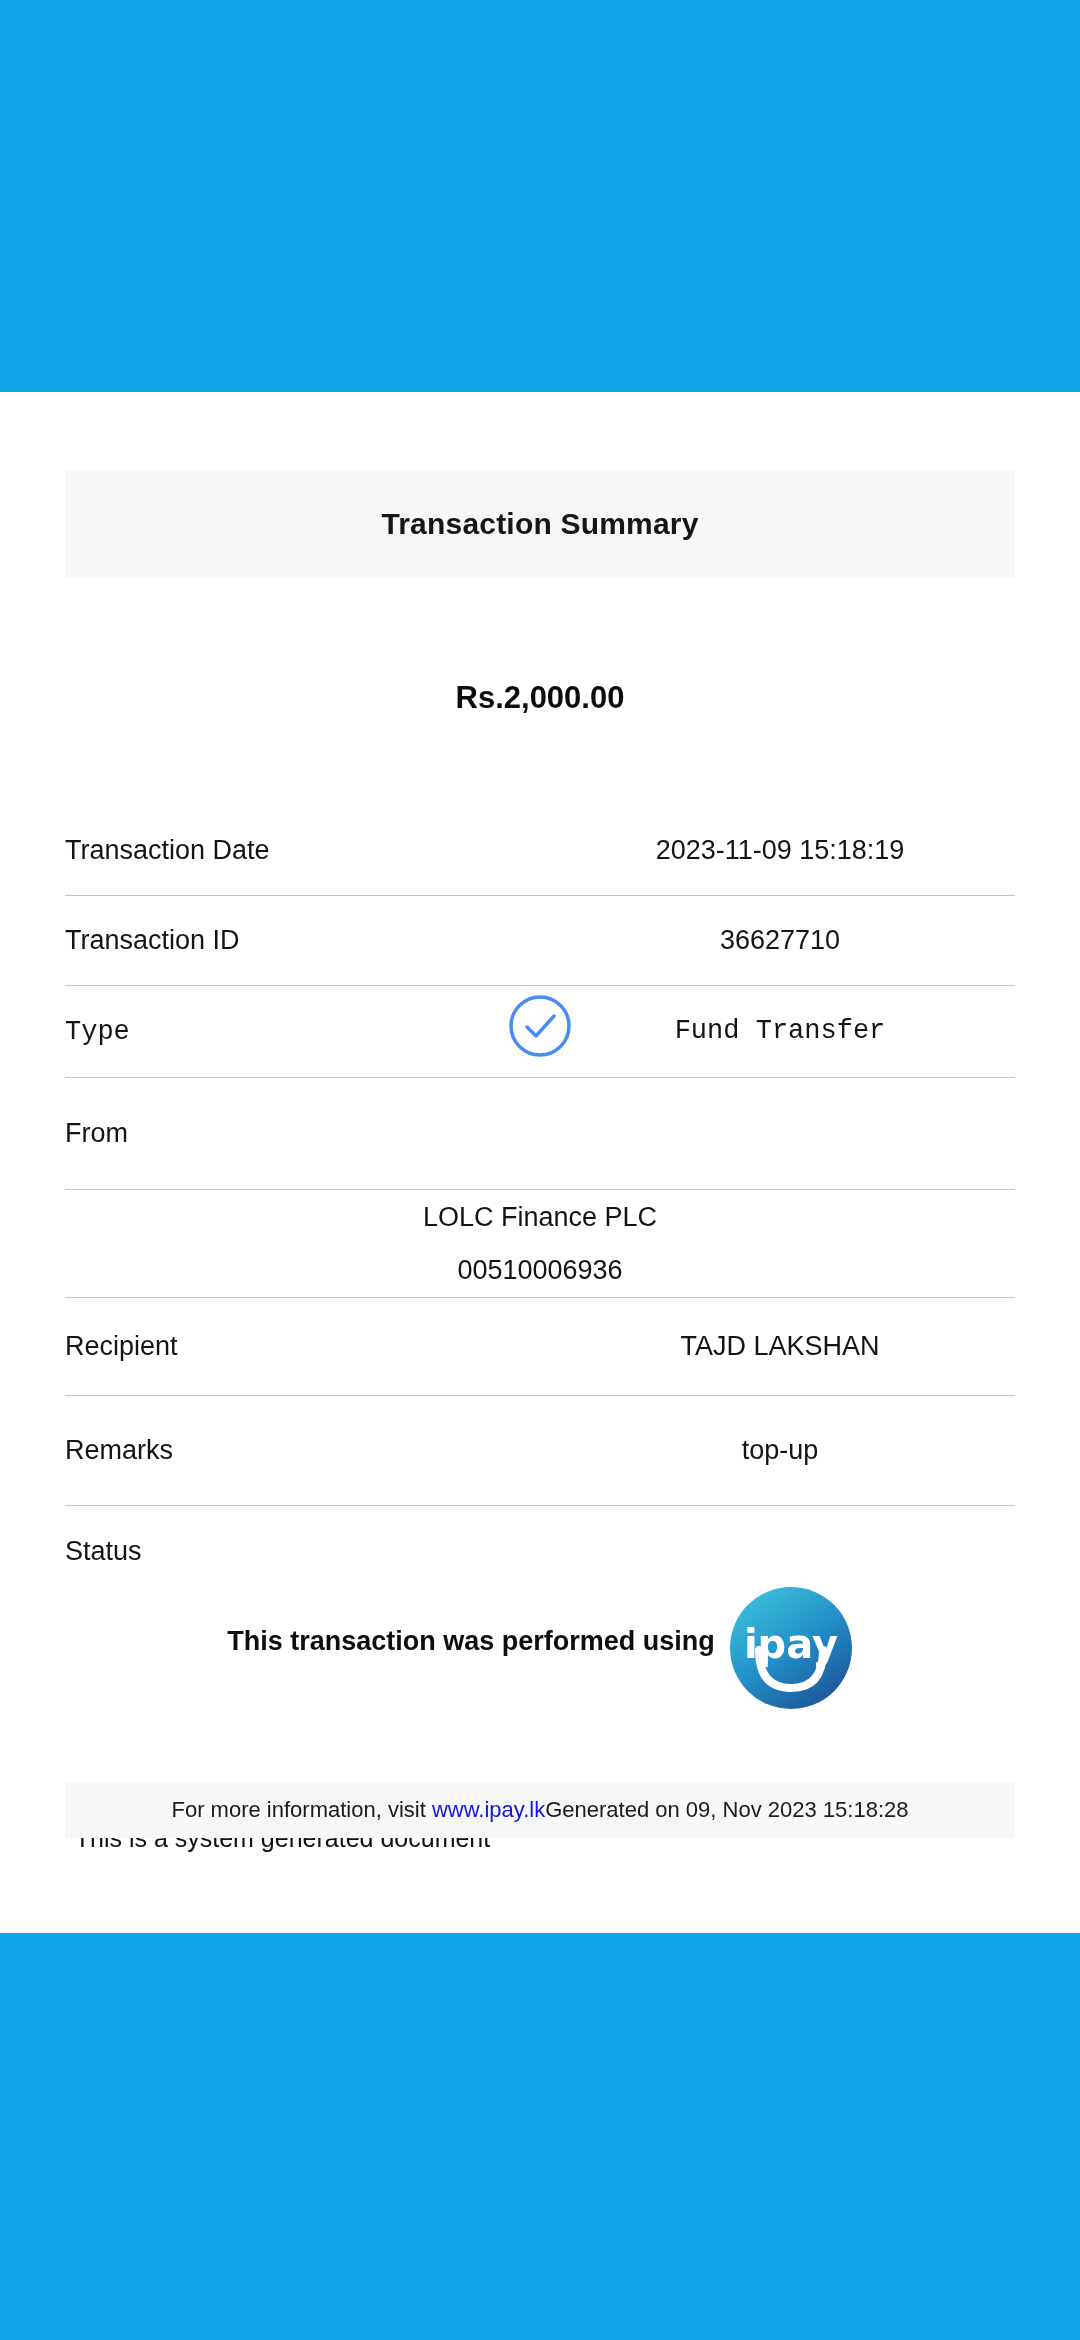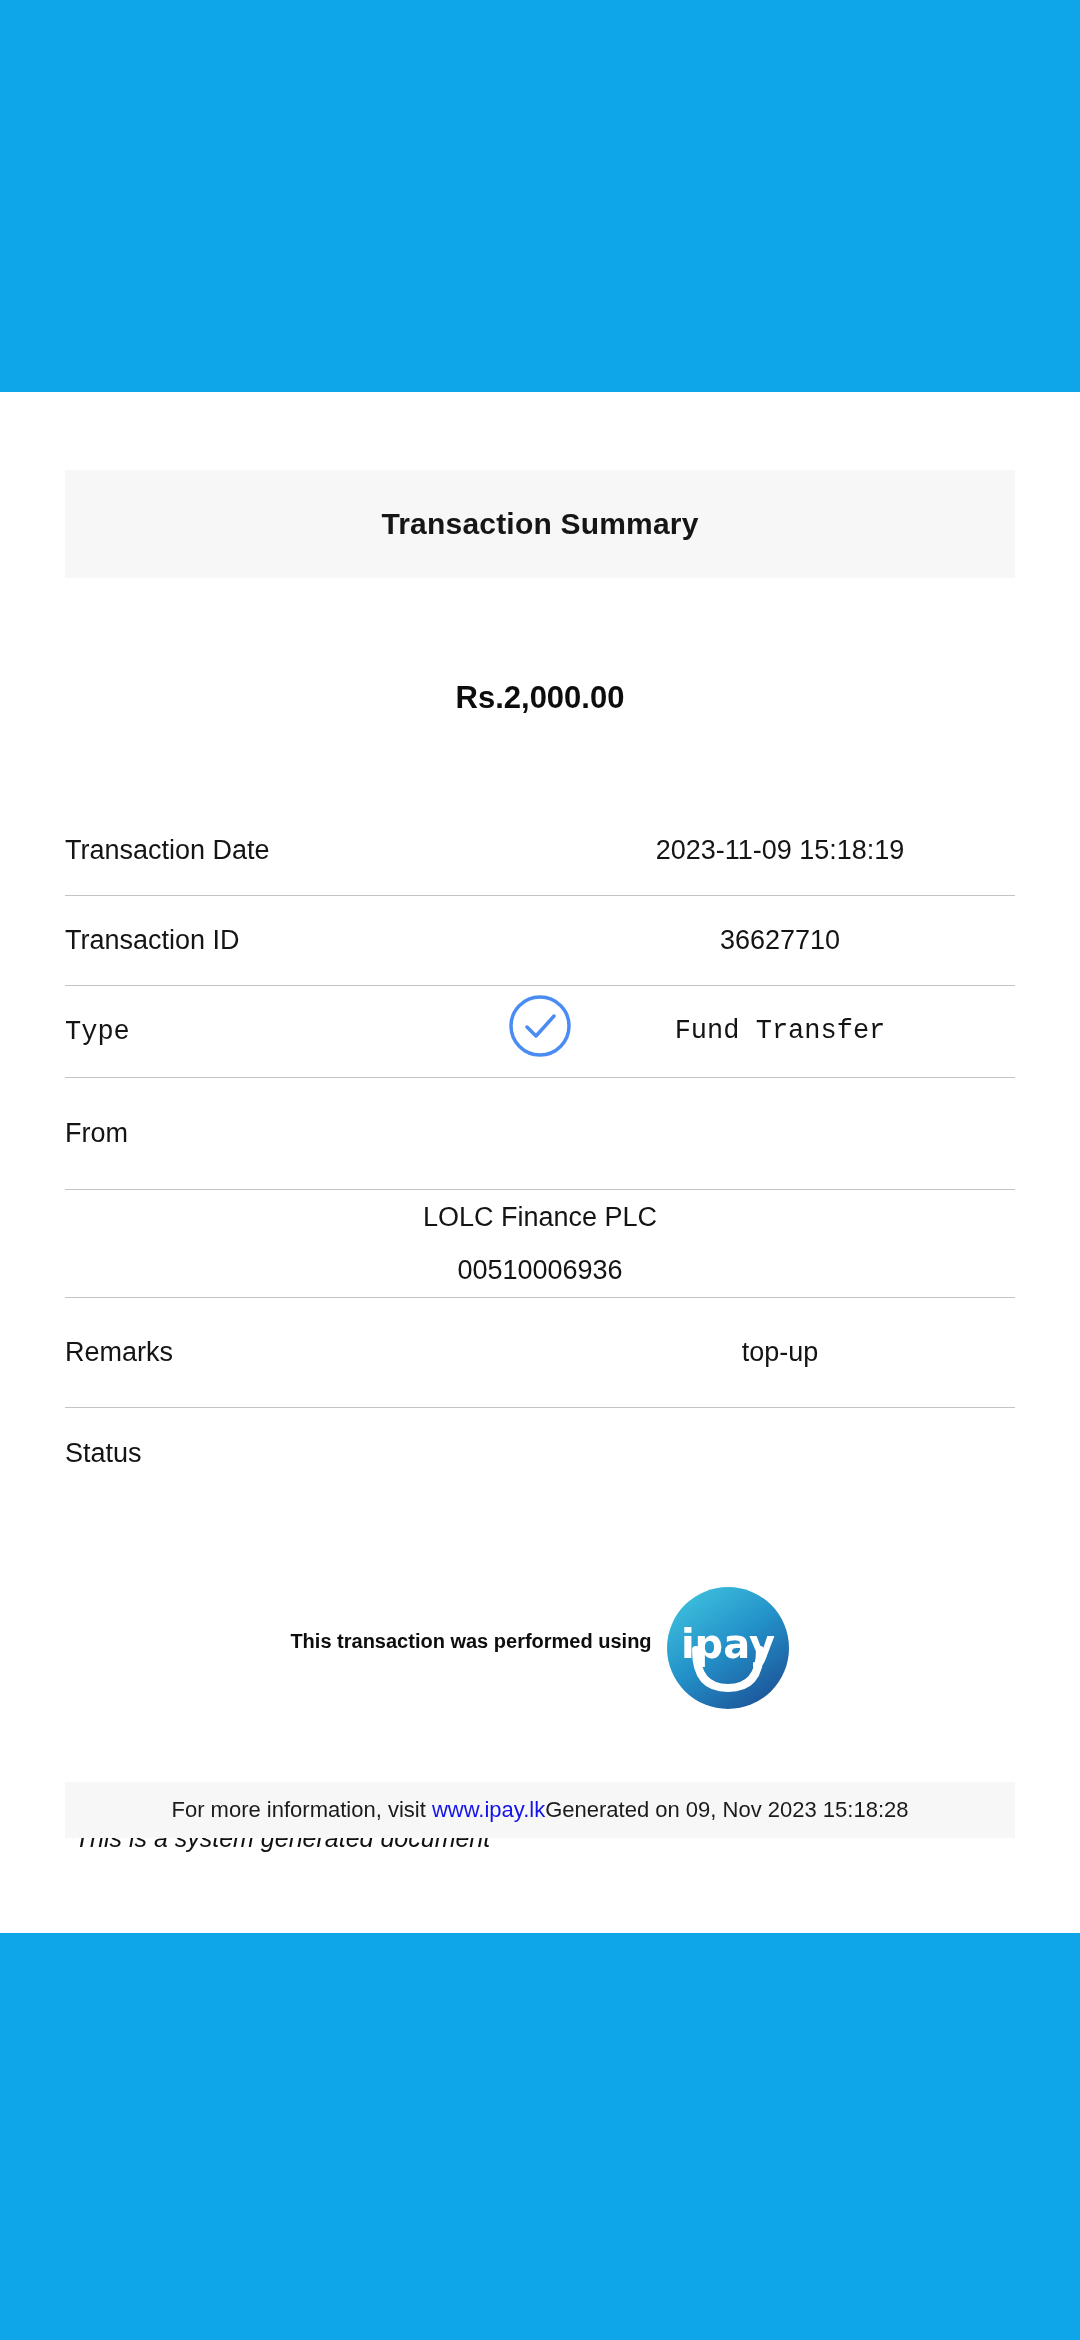--- a/index.html
+++ b/index.html
@@ -51,29 +51,29 @@
   .r-h91{height:91px;font-family:Liberation Mono, monospace;}
   .r-h111{height:111px;}
   .r-h107{height:107px;}
   .r-h97{height:97px;}
   .r-h109{height:109px;}
   .performed{
     position:absolute;left:65px;right:65px;top:1191px;height:130px;
     display:flex;align-items:center;justify-content:center;gap:14px;
   }
   .performed .performed-text{
-    font-size:20px;font-weight:bold;color:#0e0e0e;margin-bottom:14px;
+    font-size:27px;font-weight:bold;color:#0e0e0e;margin-bottom:14px;
   }
   .ipay-logo{flex:0 0 auto;}
   .ipay-grad-stop1{stop-color:var(--logo-grad-start,#3fc3de);}
   .ipay-grad-stop2{stop-color:var(--logo-grad-mid,#2391c9);}
   .ipay-grad-stop3{stop-color:var(--logo-grad-end,#1c4f94);}
   .system-note{
     position:absolute;left:65px;top:1432px;
-    font-size:25px;color:#101010;font-style:italic;
+    font-size:25px;color:#101010;
   }
   .footer-bar{
     position:absolute;left:65px;right:65px;top:1390px;height:56px;
     background:var(--header-footer-bg,#f7f7f7);
     display:flex;align-items:center;justify-content:center;
     font-size:22px;color:#1b1b1b;
     padding:0 8px;box-sizing:border-box;
   }
   .footer-link{color:var(--link-blue,#1414e6);text-decoration:none;cursor:pointer;}
 </style>
@@ -124,20 +124,26 @@
         <div class="label">From</div>
       </div>
 
       <div class="row r-h107">
         <div class="value">
           <div class="v-line">LOLC Finance PLC</div>
           <div class="v-line">00510006936</div>
         </div>
       </div>
 
+      <div class="row r-h97">
+        <div class="label">Recipient</div>
+        <div class="value">
+          <div class="v-line">TAJD LAKSHAN</div>
+        </div>
+      </div>
 
       <div class="row r-h109">
         <div class="label">Remarks</div>
         <div class="value">
           <div class="v-line">top-up</div>
         </div>
       </div>
 
       <div class="row r-h90">
         <div class="label">Status</div>

